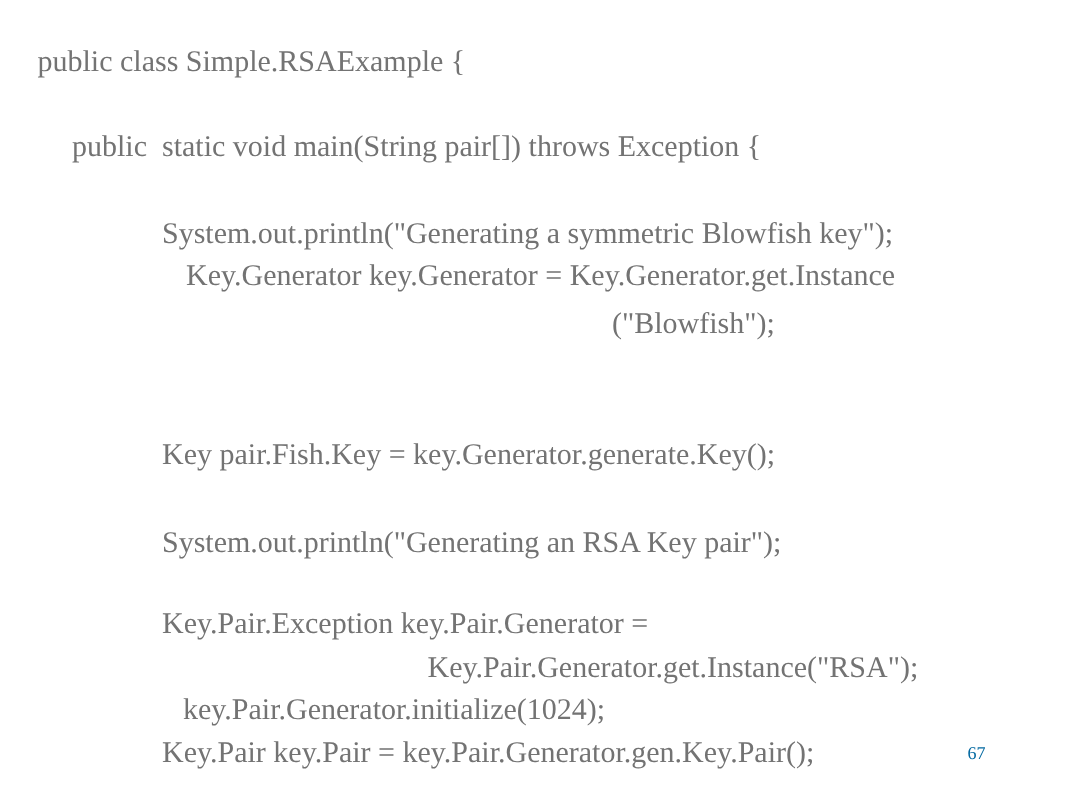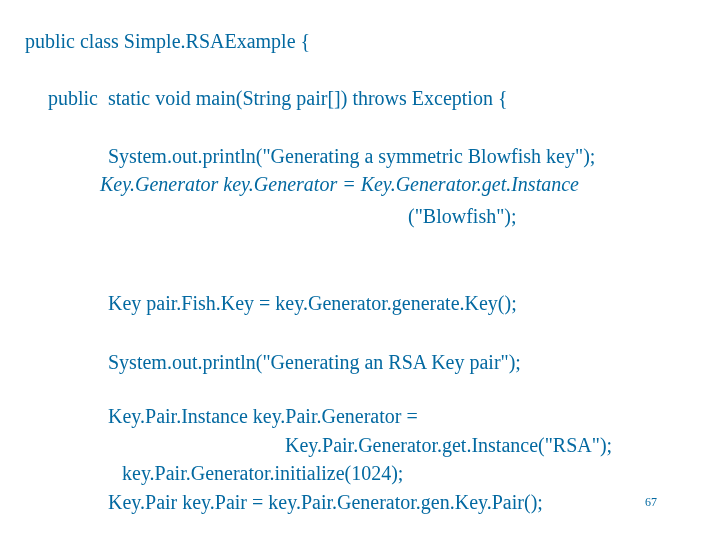--- a/index.html
+++ b/index.html
@@ -20,36 +20,36 @@
     width: 720px;
     height: 540px;
     background: #ffffff;
   }
   .code-line {
     position: absolute;
     white-space: pre;
     font-family: "Liberation Serif", "DejaVu Serif", serif;
     font-size: 20px;
     line-height: 20px;
-    color: #0369a1;
+    color: #737373;
     letter-spacing: 0px;
   }
   
   .l-class {
     left: 25px;
     top: 31px;
   }
   
   .l-main {
     left: 48px;
     top: 88px;
   }
   
   .l-body1 { left: 108px; top: 146px; }
-  .l-body2 { left: 100px; top: 174px; font-style: italic; }
+  .l-body2 { left: 124px; top: 174px; }
   .l-body3 { left: 408px; top: 206px; }
   .l-body4 { left: 108px; top: 234px; }
   .l-body5 { left: 108px; top: 293px; }
   .l-body6 { left: 108px; top: 352px; }
   .l-body7 { left: 108px; top: 406px; }
   .l-body8 { left: 285px; top: 435px; }
   .l-body9 { left: 108px; top: 463px; margin-left: 14px; }
   .l-body10 { left: 108px; top: 492px; }
 
   .page-number {
@@ -75,21 +75,21 @@
 
   <div class="code-line l-body2">Key.Generator key.Generator = Key.Generator.get.Instance</div>
 
   <div class="code-line l-body3">("Blowfish");</div>
 
 
   <div class="code-line l-body5">Key pair.Fish.Key = key.Generator.generate.Key();</div>
 
   <div class="code-line l-body6">System.out.println("Generating an RSA Key pair");</div>
 
-  <div class="code-line l-body7">Key.Pair.Instance key.Pair.Generator =</div>
+  <div class="code-line l-body7">Key.Pair.Exception key.Pair.Generator =</div>
 
   <div class="code-line l-body8">Key.Pair.Generator.get.Instance("RSA");</div>
 
   <div class="code-line l-body9">key.Pair.Generator.initialize(1024);</div>
 
   <div class="code-line l-body10">Key.Pair key.Pair = key.Pair.Generator.gen.Key.Pair();</div>
 
   <div class="page-number">67</div>
 
 </div>

